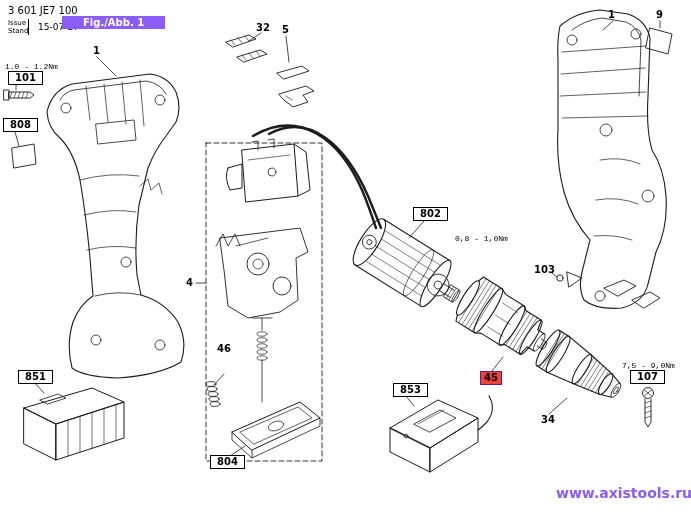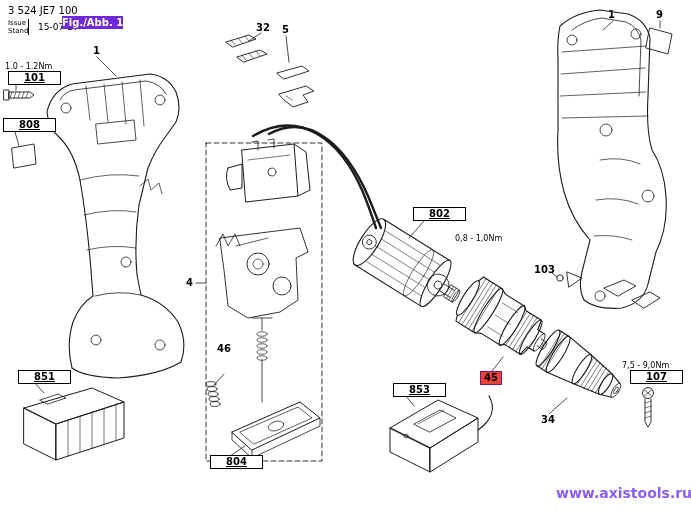--- a/index.html
+++ b/index.html
@@ -1,26 +1,26 @@
 <!DOCTYPE html>
 <html><head>
 <meta charset="utf-8">
 <style>
   html,body{margin:0;padding:0;background:#fff;}
   #page{position:relative;width:691px;height:517px;background:#fff;overflow:hidden;
         font-family:"DejaVu Sans","Liberation Sans",sans-serif;color:#000;}
   #art{position:absolute;left:0;top:0;}
   .lbl{position:absolute;font-size:10px;font-weight:bold;white-space:nowrap;line-height:12px;z-index:3;}
-  .boxed{border:1px solid #000;background:#fff;padding:0 15px;text-decoration:underline;}
+  .boxed{border:1px solid #000;background:#fff;padding:0 6px;}
   .hl{border:1px solid #701a75;padding:0 3px;}
-  .torque{position:absolute;font-size:8px;white-space:nowrap;z-index:3;}
+  .torque{position:absolute;font-size:8px;white-space:nowrap;z-index:3;font-family:Liberation Mono, monospace;}
   .hdr-type{position:absolute;left:8px;top:5px;font-size:10px;}
   .hdr-issue{position:absolute;left:8px;top:19px;font-size:7px;line-height:8px;border-right:1px solid #000;}
   .hdr-date{position:absolute;left:38px;top:22px;font-size:9px;}
-  .figbox{position:absolute;left:62px;top:16px;background:#6d28d9;color:#fff;font-size:10px;font-weight:bold;padding:1px 0;}
+  .figbox{position:absolute;left:62px;top:16px;background:#8b5cf6;color:#fff;font-size:10px;font-weight:bold;padding:1px 21px;}
   .notes{position:absolute;left:610px;top:445px;font-size:7px;line-height:9.5px;}
   .site{position:absolute;left:556px;top:485px;font-size:14px;font-weight:bold;}
 </style>
 </head>
 <body>
 
 <div id="page">
 
   <svg id="art" width="691" height="517" viewBox="0 0 691 517">
     <g stroke="#1c1c1c" fill="none" stroke-width="1.1" stroke-linejoin="round" stroke-linecap="round">
@@ -219,21 +219,21 @@
         <path d="M406,396 L414,406"></path>
         <path d="M492,371 L503,357"></path>
         <path d="M549,414 L567,398"></path>
         <path d="M552,273 L557,277"></path>
         <path d="M613,21 L603,30"></path>
         <path d="M660,21 L660,28"></path>
       </g>
     </g>
   </svg>
 
-  <div class="hdr-type">3 524 JE7 100</div>
+  <div class="hdr-type">3 601 JE7 100</div>
   <div class="hdr-issue">
     <div>Issue</div>
     <div>Stand</div>
   </div>
   <div class="hdr-date">15-07-27</div>
   <div class="figbox">Fig./Abb. 1</div>
 
   <div class="torque" style="left:5px;top:62px;">1.0 - 1.2Nm</div>
   <div class="torque" style="left:455px;top:234px;">0,8 - 1,0Nm</div>
   <div class="torque" style="left:622px;top:361px;">7,5 - 9,0Nm</div>

